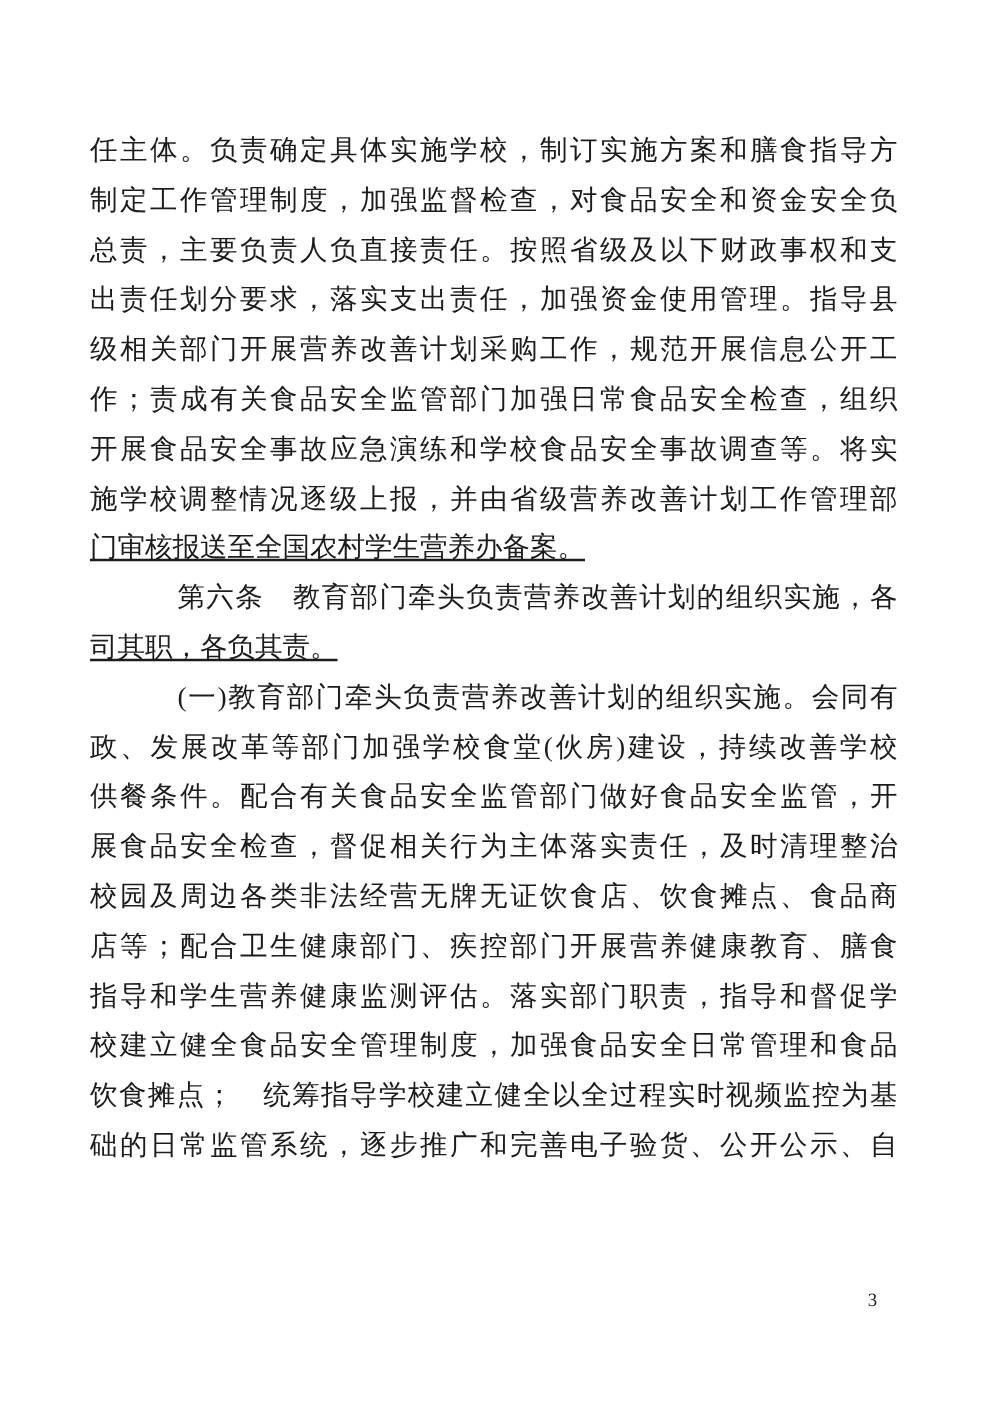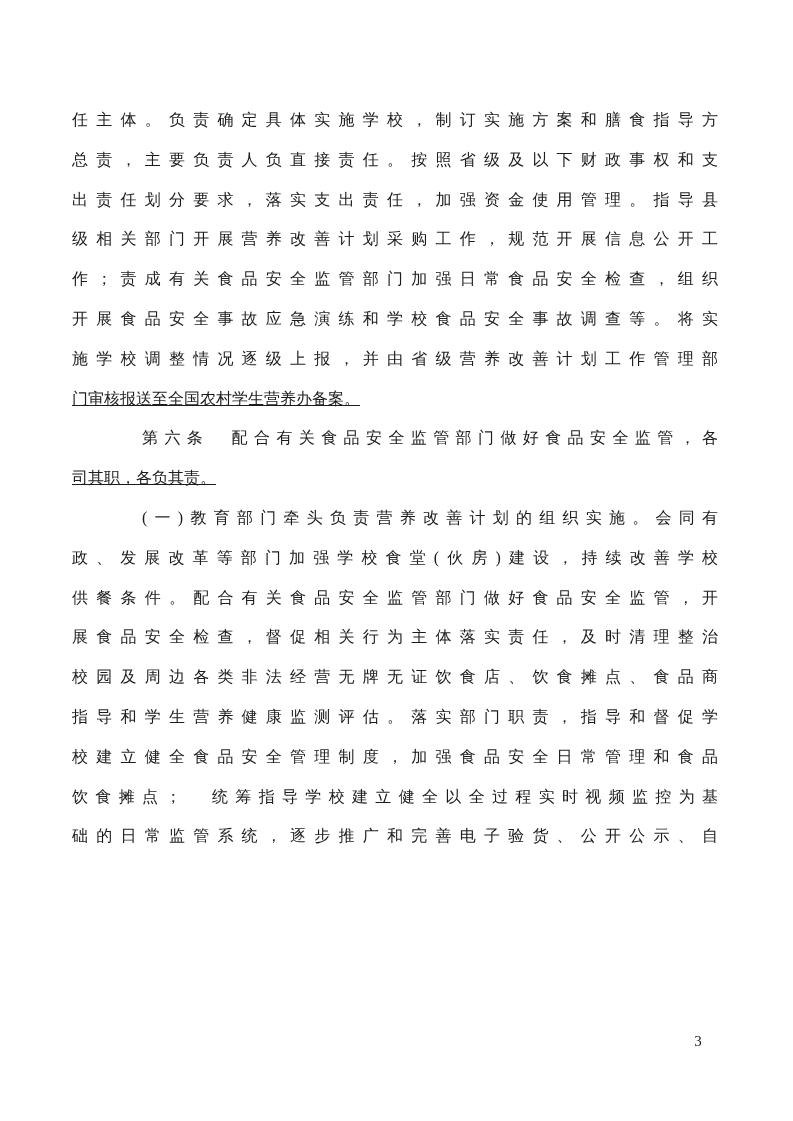--- a/index.html
+++ b/index.html
@@ -17,21 +17,21 @@
   }
   .textblock {
     position: absolute;
     left: 72px;
     top: 100px;
     width: 646px;
   }
   .line {
     height: 39.8px;
     line-height: 39.8px;
-    font-size: 16px;
+    font-size: 22px;
     color: #1c1c1c;
     text-align: justify;
     text-align-last: justify;
     overflow: visible;
   }
   .line.end {
     text-align-last: left;
     text-decoration: underline;
   }
   .line.ind {
@@ -52,33 +52,35 @@
     color: #222222;
     text-align: center;
   }
 </style>
 </head>
 <body>
 
 <div class="page">
   <div class="textblock">
       <div class="line"><span>任主体。负责确定具体实施学校，制订实施方案和膳食指导方</span></div>
+      <div class="line"><span>制定工作管理制度，加强监督检查，对食品安全和资金安全负</span></div>
       <div class="line"><span>总责，主要负责人负直接责任。按照省级及以下财政事权和支</span></div>
       <div class="line"><span>出责任划分要求，落实支出责任，加强资金使用管理。指导县</span></div>
       <div class="line"><span>级相关部门开展营养改善计划采购工作，规范开展信息公开工</span></div>
       <div class="line"><span>作；责成有关食品安全监管部门加强日常食品安全检查，组织</span></div>
       <div class="line"><span>开展食品安全事故应急演练和学校食品安全事故调查等。将实</span></div>
       <div class="line"><span>施学校调整情况逐级上报，并由省级营养改善计划工作管理部</span></div>
       <div class="line end"><span>门审核报送至全国农村学生营养办备案。</span></div>
-      <div class="line ind"><span class="b">第六条</span><span>　配合有关食品安全监管部门做好食品安全监管，各</span></div>
+      <div class="line ind"><span class="b">第六条</span><span>　教育部门牵头负责营养改善计划的组织实施，各</span></div>
       <div class="line end"><span>司其职，各负其责。</span></div>
       <div class="line ind"><span>(一)教育部门牵头负责营养改善计划的组织实施。会同有</span></div>
       <div class="line"><span>政、发展改革等部门加强学校食堂(伙房)建设，持续改善学校</span></div>
       <div class="line"><span>供餐条件。配合有关食品安全监管部门做好食品安全监管，开</span></div>
       <div class="line"><span>展食品安全检查，督促相关行为主体落实责任，及时清理整治</span></div>
       <div class="line"><span>校园及周边各类非法经营无牌无证饮食店、饮食摊点、食品商</span></div>
+      <div class="line"><span>店等；配合卫生健康部门、疾控部门开展营养健康教育、膳食</span></div>
       <div class="line"><span>指导和学生营养健康监测评估。落实部门职责，指导和督促学</span></div>
       <div class="line"><span>校建立健全食品安全管理制度，加强食品安全日常管理和食品</span></div>
       <div class="line"><span>饮食摊点；　统筹指导学校建立健全以全过程实时视频监控为基</span></div>
       <div class="line"><span>础的日常监管系统，逐步推广和完善电子验货、公开公示、自</span></div>
     </div>
   <div class="pagenum">3</div>
 </div>
 
 </body></html>

